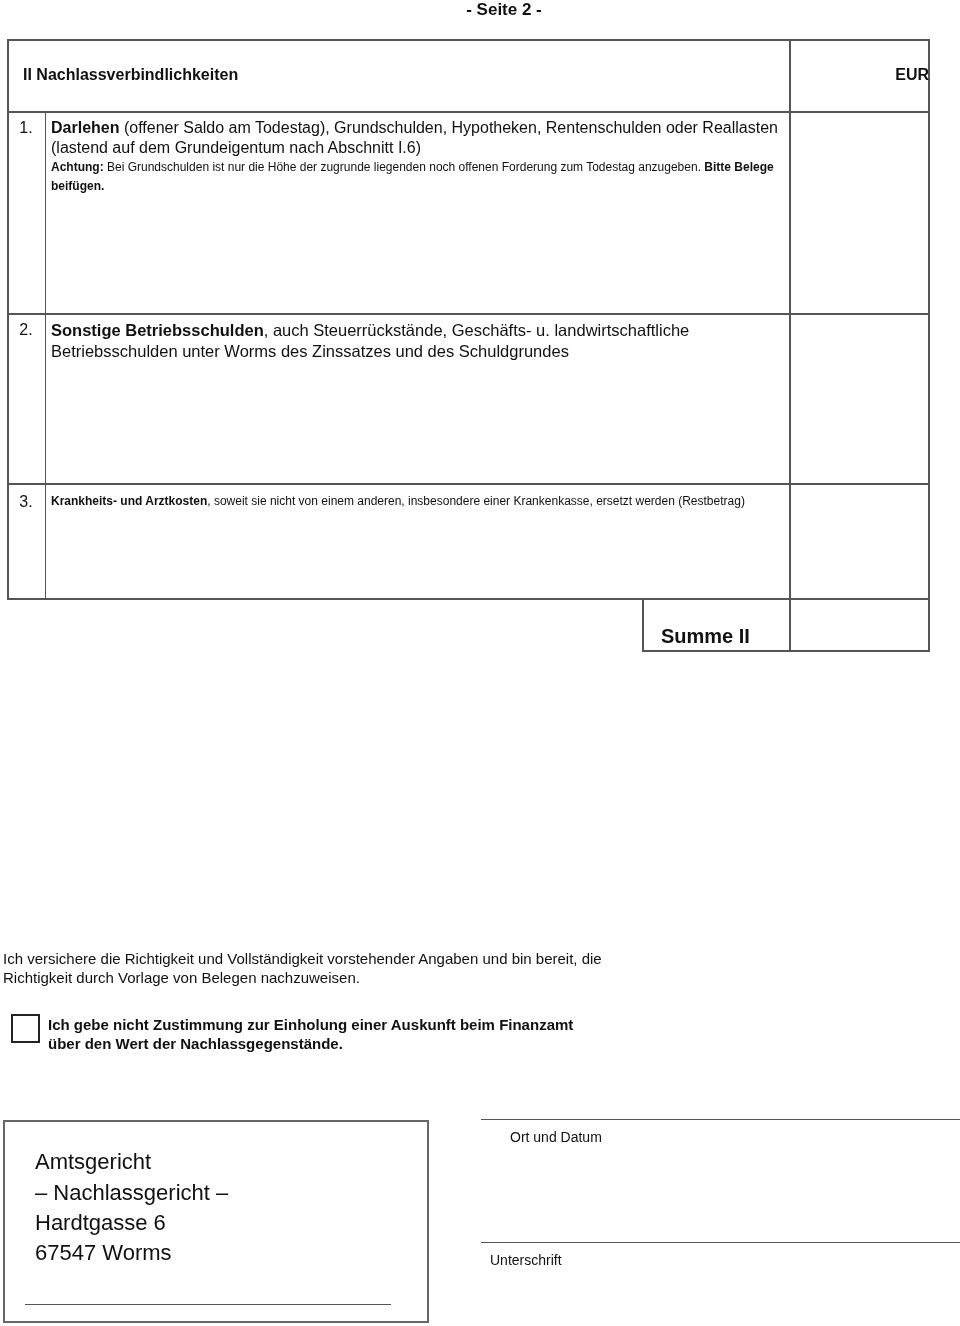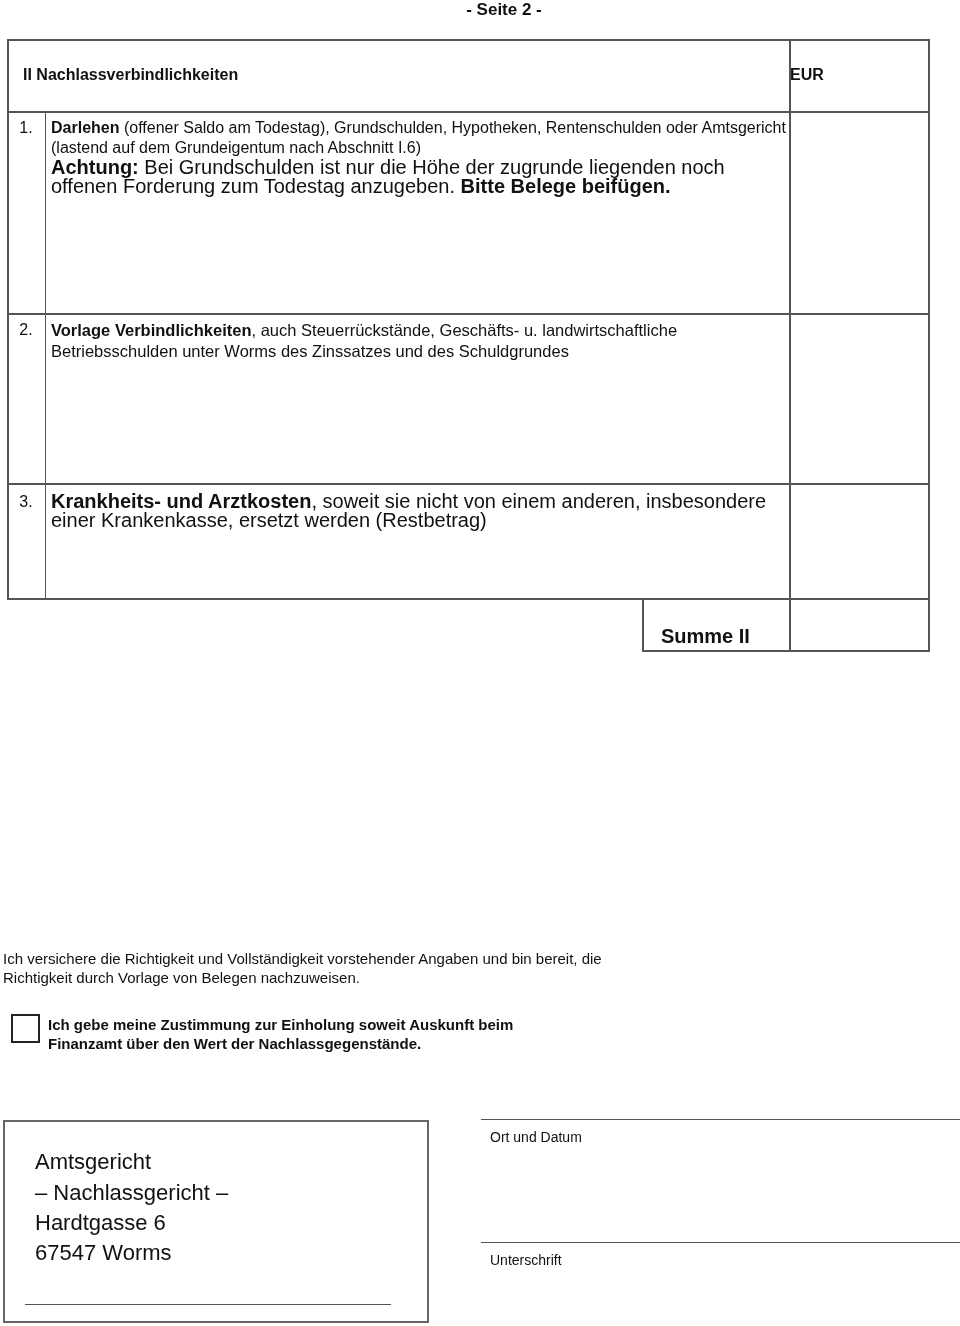--- a/index.html
+++ b/index.html
@@ -7,24 +7,24 @@
       width: 960px; height: 1326px; position: relative; overflow: hidden;
       font-family: "Liberation Sans", sans-serif; color: #111111;
     }
     .abs { position: absolute; }
     .page-no {
       left: 0; width: 1008px; top: 0; text-align: center;
       font-weight: bold; font-size: 17px; line-height: 20px;
     }
     .line { position: absolute; background: #555; }
     .cell-text { position: absolute; font-size: 16px; line-height: 20px; }
-    .small-text { font-size: 20px; line-height: 19px; }
+    .small-text { font-size: 12px; line-height: 19px; }
     b { font-weight: bold; }
     .hdr-title { left: 23px; top: 66px; font-weight: bold; font-size: 16px; }
-    .hdr-eur { left: 790px; width: 139px; top: 66px; text-align: left; font-weight: bold; font-size: 16px; }
+    .hdr-eur { left: 790px; width: 139px; top: 66px; text-align: right; font-weight: bold; font-size: 16px; }
     .num { left: 7px; width: 38px; text-align: center; font-size: 16px; }
     .item-text { left: 51px; width: 735px; }
     .summe { left: 661px; top: 625px; font-weight: bold; font-size: 20px; }
     .assure { left: 3px; top: 949px; font-size: 15px; line-height: 19px; width: 600px; }
     .checkbox {
       left: 11px; top: 1014px; width: 29px; height: 29px;
       border: 2px solid #222; box-sizing: border-box; background: #fff; cursor: pointer;
     }
     .consent { left: 48px; top: 1015px; font-weight: bold; font-size: 15px; line-height: 19px; width: 540px; }
     .addr-box {
@@ -58,56 +58,56 @@
   <div class="line" style="left:642px; top:599px; width:2px; height:52px;"></div>
   <div class="line" style="left:642px; top:650px; width:288px; height:2px;"></div>
 </div>
 
 <div class="abs hdr-title">II Nachlassverbindlichkeiten</div>
 <div class="abs hdr-eur">EUR</div>
 
 <div>
   <div class="cell-text num" style="top:118px;">1.</div>
   <div class="cell-text item-text" style="top:118px;">
-    <b>Darlehen</b><span> (offener Saldo am Todestag), Grundschulden, Hypotheken, Rentenschulden oder Amtsgericht (lastend auf dem Grundeigentum nach Abschnitt I.6)</span>
+    <b>Darlehen</b><span> (offener Saldo am Todestag), Grundschulden, Hypotheken, Rentenschulden oder Reallasten (lastend auf dem Grundeigentum nach Abschnitt I.6)</span>
     <div class="small-text" style="margin-top:0;"><b>Achtung:</b><span> Bei Grundschulden ist nur die Höhe der zugrunde liegenden noch offenen Forderung zum Todestag anzugeben. </span><b>Bitte Belege beifügen.</b></div>
   </div>
   <div class="abs" style="left:791px; top:113px; width:137px; height:200px;"></div>
 </div>
 
 <div>
   <div class="cell-text num" style="top:320px;">2.</div>
   <div class="cell-text item-text" style="top:320px; font-size:16.5px; line-height:21px;">
-    <b>Vorlage Verbindlichkeiten</b><span>, auch Steuerrückstände, Geschäfts- u. landwirtschaftliche Betriebsschulden unter Worms des Zinssatzes und des Schuldgrundes</span>
+    <b>Sonstige Betriebsschulden</b><span>, auch Steuerrückstände, Geschäfts- u. landwirtschaftliche Betriebsschulden unter Worms des Zinssatzes und des Schuldgrundes</span>
   </div>
   <div class="abs" style="left:791px; top:315px; width:137px; height:168px;"></div>
 </div>
 
 <div>
   <div class="cell-text num small-text" style="top:492px;">3.</div>
   <div class="cell-text item-text small-text" style="top:492px;">
     <b>Krankheits- und Arztkosten</b><span>, soweit sie nicht von einem anderen, insbesondere einer Krankenkasse, ersetzt werden (Restbetrag)</span>
   </div>
   <div class="abs" style="left:791px; top:485px; width:137px; height:113px;"></div>
 </div>
 
 <div class="abs summe">Summe II</div>
 <div class="abs" style="left:791px; top:600px; width:137px; height:50px;"></div>
 
 <div class="abs assure">Ich versichere die Richtigkeit und Vollständigkeit vorstehender Angaben und bin bereit, die Richtigkeit durch Vorlage von Belegen nachzuweisen.</div>
 
 <div class="abs checkbox"></div>
-<div class="abs consent">Ich gebe meine Zustimmung zur Einholung soweit Auskunft beim Finanzamt über den Wert der Nachlassgegenstände.</div>
+<div class="abs consent">Ich gebe nicht Zustimmung zur Einholung einer Auskunft beim Finanzamt über den Wert der Nachlassgegenstände.</div>
 
 <div class="abs addr-box"></div>
 <div class="abs addr" style="top:1152px;">Amtsgericht</div>
 <div class="abs addr" style="top:1183px;">– Nachlassgericht –</div>
 <div class="abs addr" style="top:1213px;">Hardtgasse 6</div>
 <div class="abs addr" style="top:1243px;">67547 Worms</div>
 <div class="line" style="left:25px; top:1304px; width:366px; height:1px;"></div>
 
 <div class="line" style="left:481px; top:1119px; width:479px; height:1px;"></div>
-<div class="abs sig-label" style="top:1129px;">Ort und Datum</div>
+<div class="abs sig-label" style="top:1129px;margin-left:20px;">Ort und Datum</div>
 <div class="abs" style="left:481px; top:1060px; width:479px; height:58px;"></div>
 
 <div class="line" style="left:481px; top:1242px; width:479px; height:1px;"></div>
 <div class="abs sig-label" style="top:1252px;">Unterschrift</div>
 <div class="abs" style="left:481px; top:1160px; width:479px; height:80px;"></div>
 
 </body></html>

